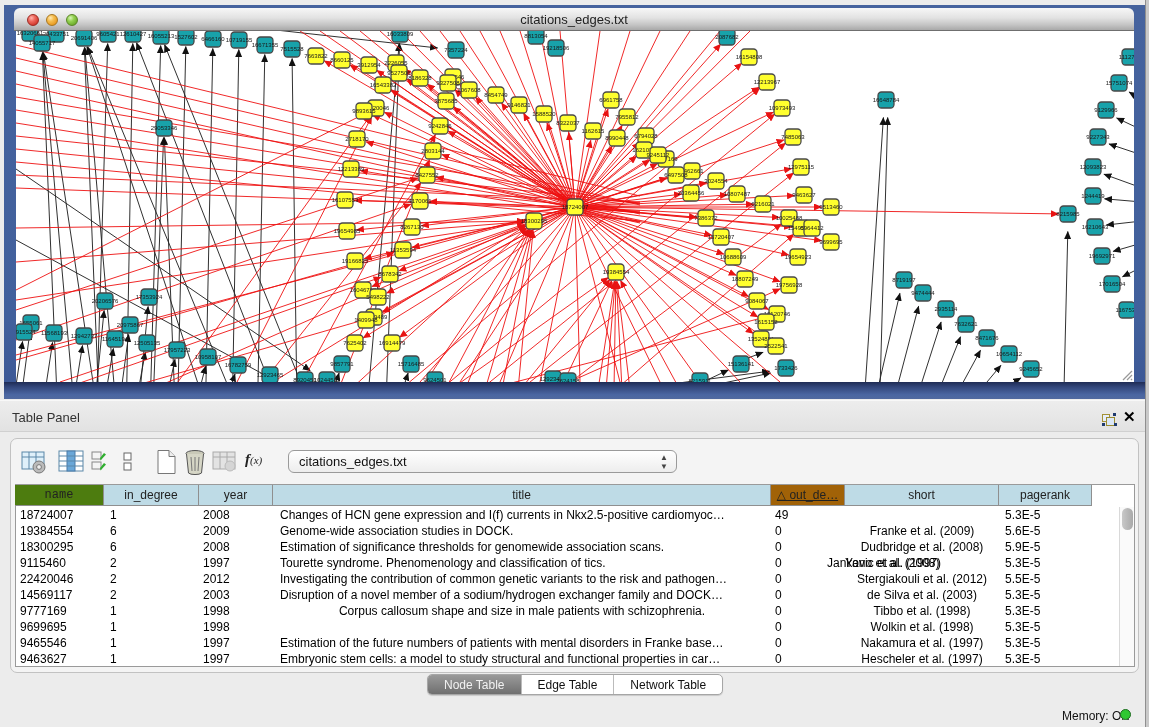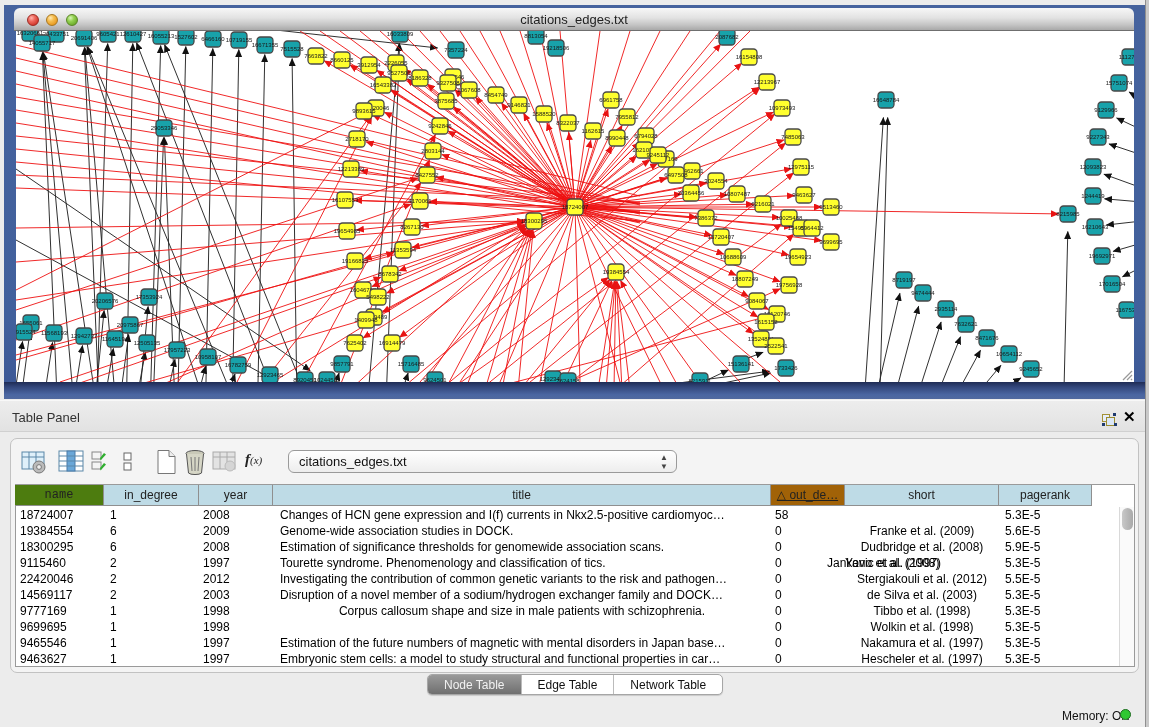--- a/index.html
+++ b/index.html
@@ -644,21 +644,21 @@
 <div class="hcell" style="left:104px;width:95px;background:#bedbe6;">in_degree</div>
 <div class="hcell" style="left:199px;width:74px;background:#bedbe6;">year</div>
 <div class="hcell" style="left:273px;width:498px;background:#bedbe6;">title</div>
 <div class="hcell" style="left:771px;width:74px;background:#a16207;text-decoration:underline;">△ out_de…</div>
 <div class="hcell" style="left:845px;width:154px;background:#bedbe6;">short</div>
 <div class="hcell" style="left:999px;width:93px;background:#bedbe6;">pagerank</div>
 <div class="cell" style="left:20px;top:507px;width:79px;text-align:left;">18724007</div>
 <div class="cell" style="left:110px;top:507px;width:83px;text-align:left;">1</div>
 <div class="cell" style="left:203px;top:507px;width:66px;text-align:left;">2008</div>
 <div class="cell" style="left:280px;top:507px;width:484px;text-align:left;">Changes of HCN gene expression and I(f) currents in Nkx2.5-positive cardiomyoc…</div>
-<div class="cell" style="left:775px;top:507px;width:66px;text-align:left;">58</div>
+<div class="cell" style="left:775px;top:507px;width:66px;text-align:left;">49</div>
 <div class="cell" style="left:845px;top:507px;width:154px;margin-top:48px;">Yano et al. (2008)</div>
 <div class="cell" style="left:1005px;top:507px;width:81px;text-align:left;">5.3E-5</div>
 <div class="cell" style="left:20px;top:523px;width:79px;text-align:left;">19384554</div>
 <div class="cell" style="left:110px;top:523px;width:83px;text-align:left;">6</div>
 <div class="cell" style="left:203px;top:523px;width:66px;text-align:left;">2009</div>
 <div class="cell" style="left:280px;top:523px;width:484px;text-align:left;">Genome-wide association studies in DOCK.</div>
 <div class="cell" style="left:775px;top:523px;width:66px;text-align:left;">0</div>
 <div class="cell" style="left:845px;top:523px;width:154px;text-align:center;">Franke et al. (2009)</div>
 <div class="cell" style="left:1005px;top:523px;width:81px;text-align:left;">5.6E-5</div>
 <div class="cell" style="left:20px;top:539px;width:79px;text-align:left;">18300295</div>
@@ -698,21 +698,21 @@
 <div class="cell" style="left:1005px;top:603px;width:81px;text-align:left;">5.3E-5</div>
 <div class="cell" style="left:20px;top:619px;width:79px;text-align:left;">9699695</div>
 <div class="cell" style="left:110px;top:619px;width:83px;text-align:left;">1</div>
 <div class="cell" style="left:203px;top:619px;width:66px;text-align:left;">1998</div>
 <div class="cell" style="left:775px;top:619px;width:66px;text-align:left;">0</div>
 <div class="cell" style="left:845px;top:619px;width:154px;text-align:center;">Wolkin et al. (1998)</div>
 <div class="cell" style="left:1005px;top:619px;width:81px;text-align:left;">5.3E-5</div>
 <div class="cell" style="left:20px;top:635px;width:79px;text-align:left;">9465546</div>
 <div class="cell" style="left:110px;top:635px;width:83px;text-align:left;">1</div>
 <div class="cell" style="left:203px;top:635px;width:66px;text-align:left;">1997</div>
-<div class="cell" style="left:280px;top:635px;width:484px;text-align:left;">Estimation of the future numbers of magnetic with mental disorders in Japan base…</div>
+<div class="cell" style="left:280px;top:635px;width:484px;text-align:left;">Estimation of the future numbers of patients with mental disorders in Franke base…</div>
 <div class="cell" style="left:775px;top:635px;width:66px;text-align:left;">0</div>
 <div class="cell" style="left:845px;top:635px;width:154px;text-align:center;">Nakamura et al. (1997)</div>
 <div class="cell" style="left:1005px;top:635px;width:81px;text-align:left;">5.3E-5</div>
 <div class="cell" style="left:20px;top:651px;width:79px;text-align:left;">9463627</div>
 <div class="cell" style="left:110px;top:651px;width:83px;text-align:left;">1</div>
 <div class="cell" style="left:203px;top:651px;width:66px;text-align:left;">1997</div>
 <div class="cell" style="left:280px;top:651px;width:484px;text-align:left;">Embryonic stem cells: a model to study structural and functional properties in car…</div>
 <div class="cell" style="left:775px;top:651px;width:66px;text-align:left;">0</div>
 <div class="cell" style="left:845px;top:651px;width:154px;text-align:center;">Hescheler et al. (1997)</div>
 <div class="cell" style="left:1005px;top:651px;width:81px;text-align:left;">5.3E-5</div>

